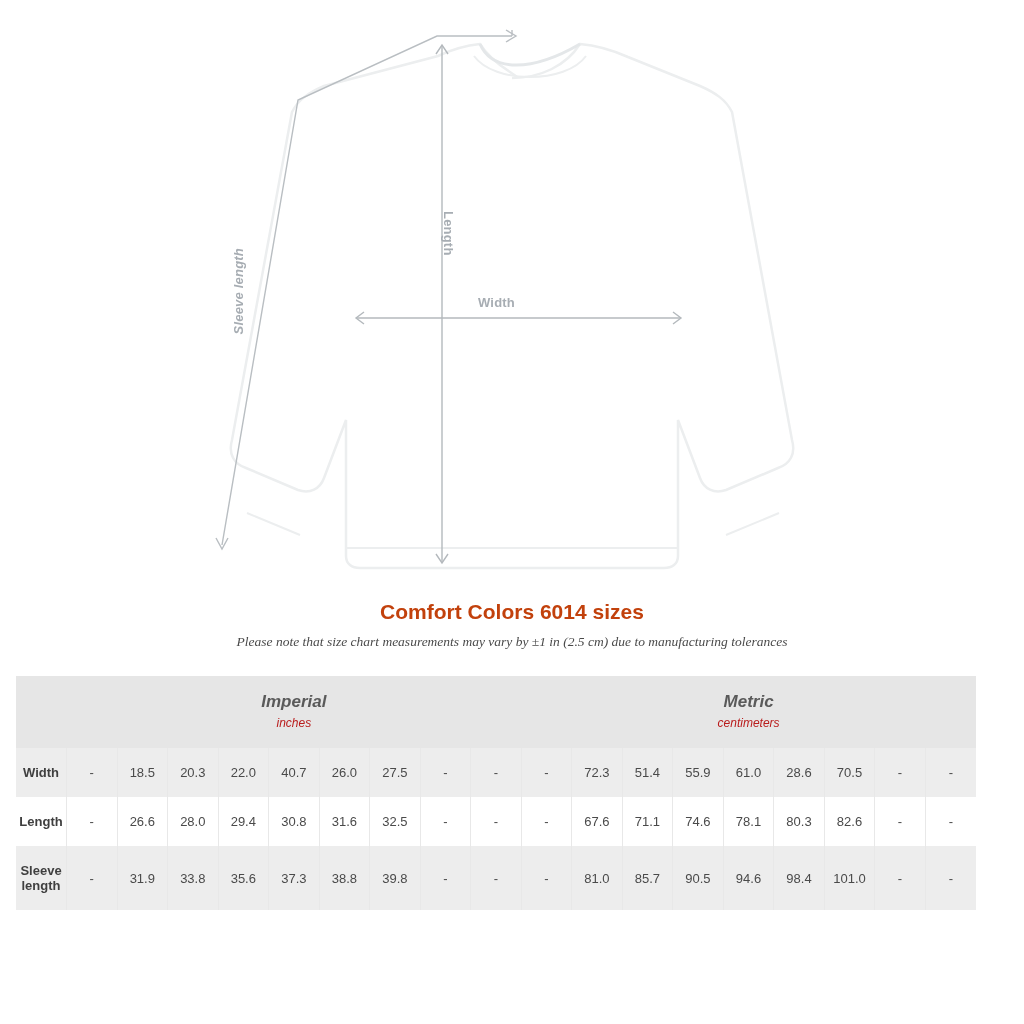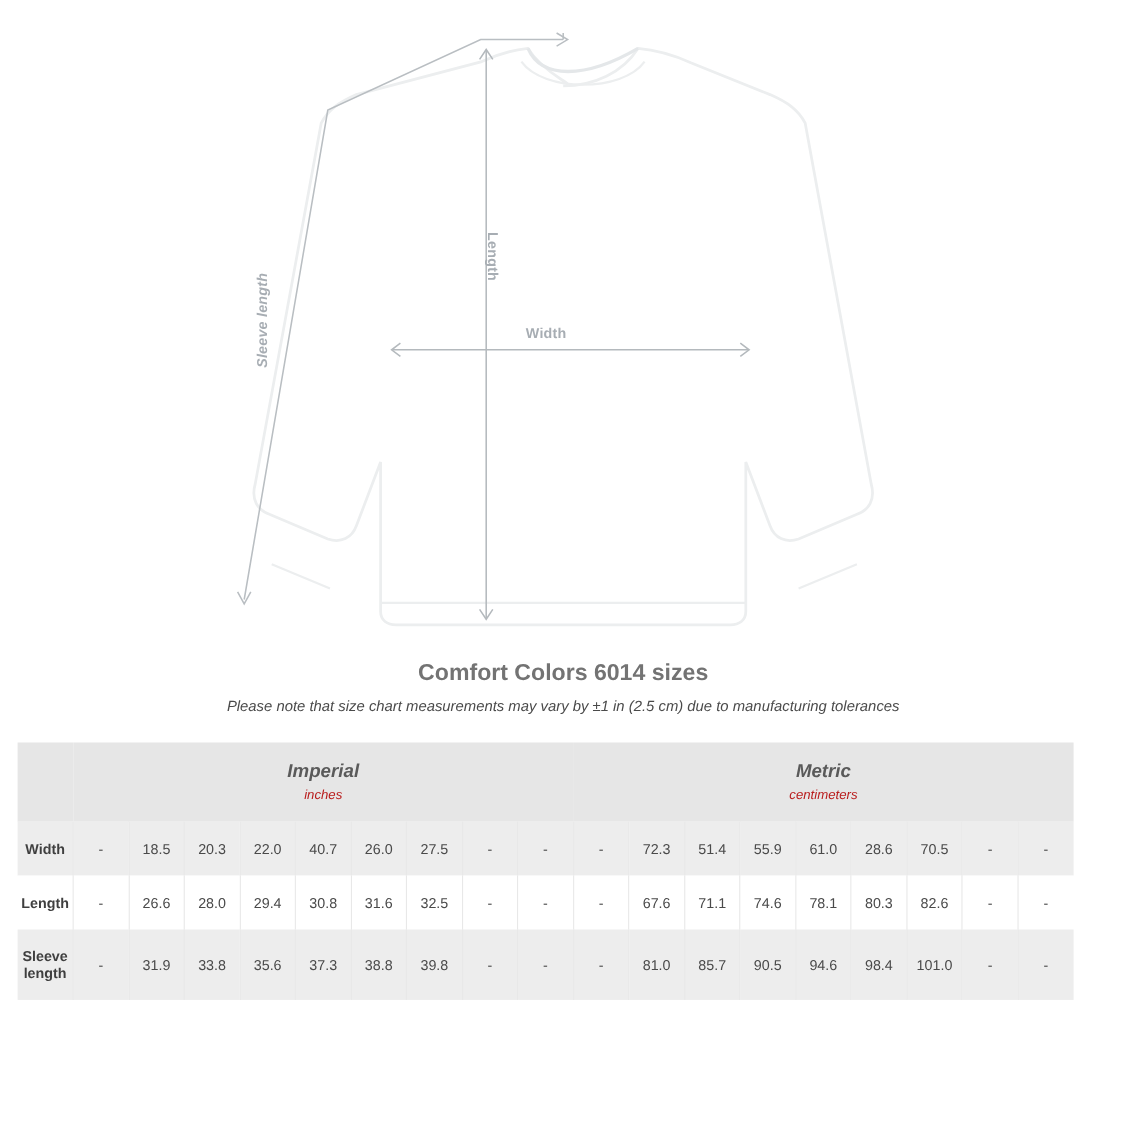--- a/index.html
+++ b/index.html
@@ -55,28 +55,29 @@
   }
 
   
   #title-block {
     text-align: center;
     margin-top: 8px;
   }
   #chart-title {
     font-size: 21px;
     font-weight: bold;
-    color: #737373;
+    color: #c2410c;
     margin: 0;
   }
   #chart-note {
     font-size: 13.5px;
     font-style: italic;
     color: #4a4a4a;
     margin-top: 10px;
+    font-family: Liberation Serif, serif;
   }
 
   
   #table-wrap {
     margin: 26px 32px 0 16px;
   }
   table {
     border-collapse: collapse;
     width: 960px;
     table-layout: fixed;

